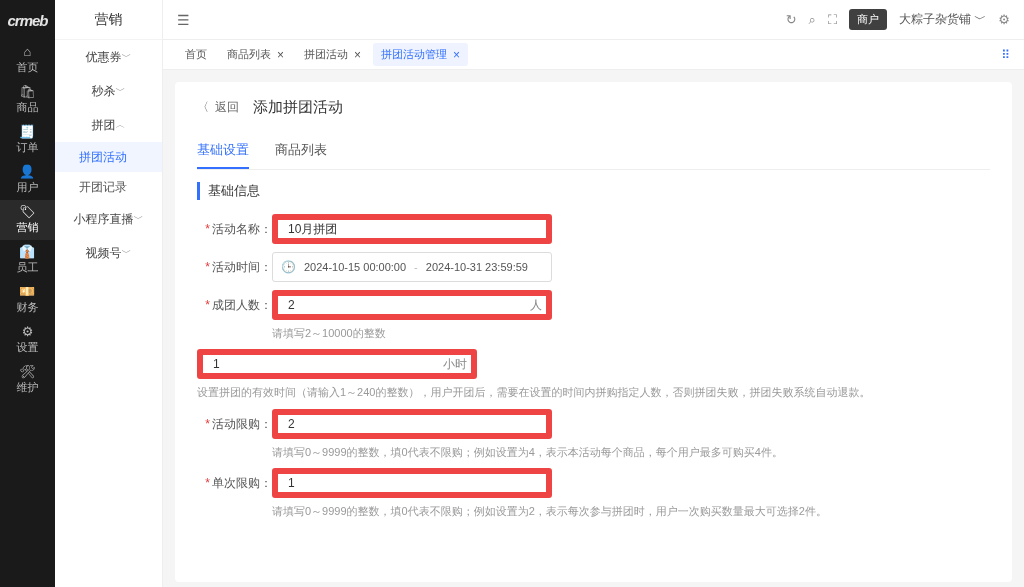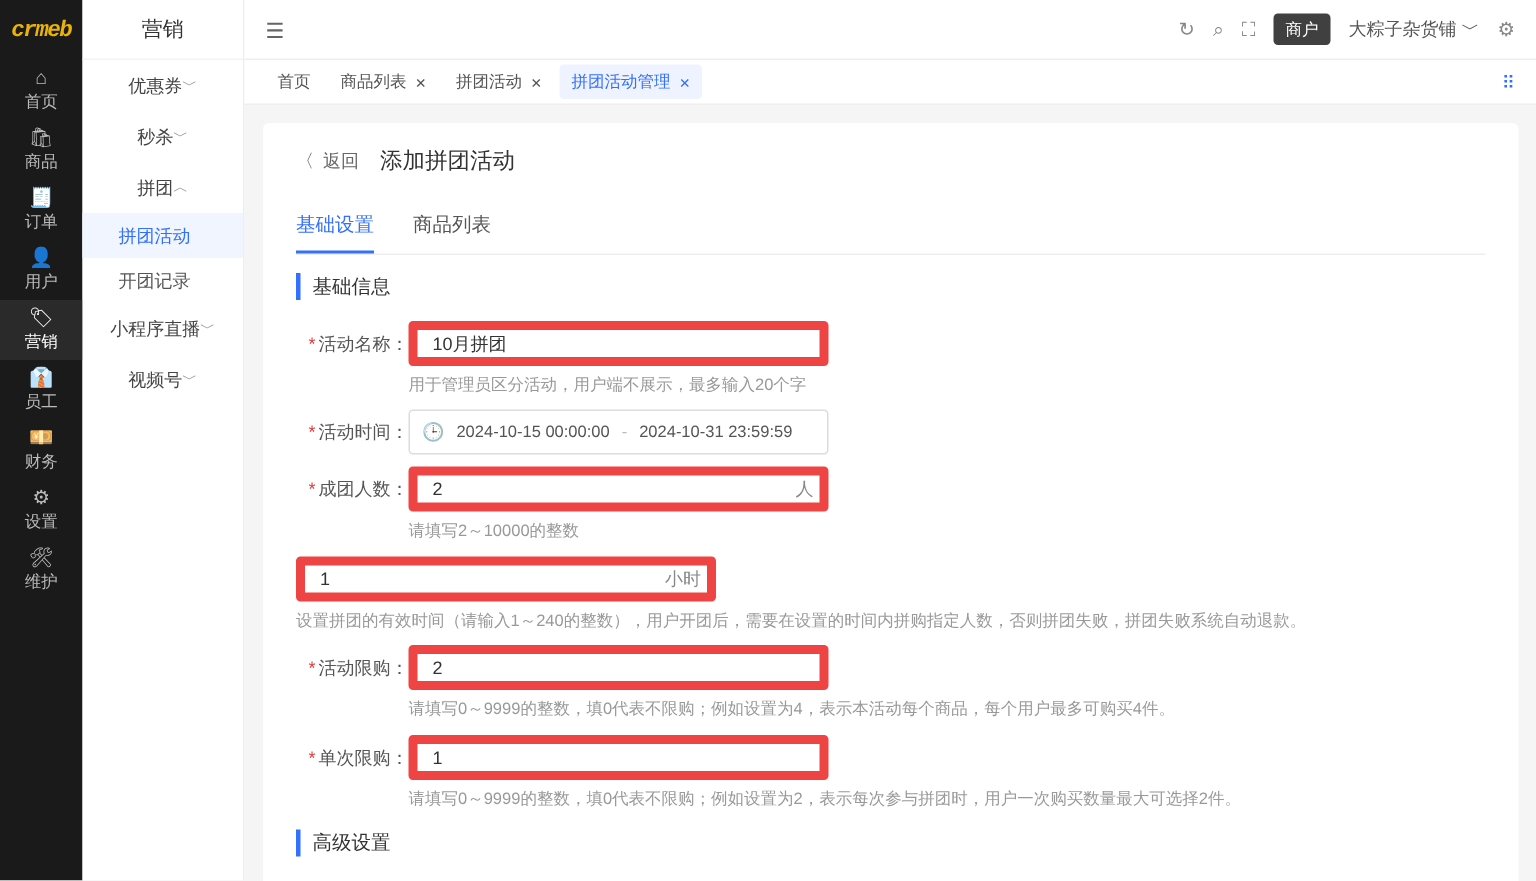--- a/index.html
+++ b/index.html
@@ -1,19 +1,19 @@
 <!DOCTYPE html>
 <html><head>
 <meta charset="utf-8">
 <style>
 * { margin: 0; padding: 0; box-sizing: border-box; }
 body { font-family: -apple-system, BlinkMacSystemFont, "Segoe UI", "PingFang SC", "Microsoft YaHei", sans-serif; font-size: 13px; color: #333; background: #f5f5f5; }
 .app { display: flex; width: 1024px; height: 587px; overflow: hidden; }
 .sidebar-dark { width: 55px; background: #1a1a1a; color: #ddd; display: flex; flex-direction: column; }
-.logo { height: 40px; color: #eab308; font-weight: bold; font-style: italic; display: flex; align-items: center; justify-content: center; font-size: 15px; letter-spacing: -1px; font-family: Liberation Mono, monospace;}
+.logo { height: 40px; color: #e5e5e5; font-weight: bold; font-style: italic; display: flex; align-items: center; justify-content: center; font-size: 15px; letter-spacing: -1px;}
 .nav-item { height: 40px; display: flex; flex-direction: column; align-items: center; justify-content: center; font-size: 11px; color: #bbb; cursor: pointer; gap: 2px; }
 .nav-item.active { background: #2a2a2a; color: #fff; }
 .nav-ico { font-size: 13px; line-height: 1; }
 .sidebar-light { width: 108px; background: #fff; border-right: 1px solid #eee; }
 .side-title { height: 40px; display: flex; align-items: center; justify-content: center; font-size: 14px; font-weight: 500; border-bottom: 1px solid #f3f3f3; }
 .menu-item { height: 34px; display: flex; align-items: center; padding: 0 14px; font-size: 12px; color: #444; cursor: pointer; justify-content: center; }
 .menu-sub { height: 30px; display: flex; align-items: center; padding-left: 24px; font-size: 12px; color: #555; cursor: pointer; }
 .menu-sub.active { background: #f0f5ff; color: #3370ff; }
 .chev { font-size: 10px; color: #999; }
 .main { flex: 1; display: flex; flex-direction: column; background: #f5f5f5; }
@@ -169,21 +169,20 @@
           <div class="itab active"><span>基础设置</span></div>
           <div class="itab"><span>商品列表</span></div>
         </div>
 
         <div class="section-title">基础信息</div>
 
         <div class="form-row">
           <div class="label req">活动名称：</div>
           <div class="field">
             <input class="input" value="10月拼团" style="">
-            <div class="hint">用于管理员区分活动，用户端不展示，最多输入20个字</div>
           </div>
         </div>
 
         <div class="form-row">
           <div class="label req">活动时间：</div>
           <div class="field">
             <div class="date-range">
               <span class="clk">🕒</span>
               <span>2024-10-15 00:00:00</span>
               <span class="sep">-</span>
@@ -222,18 +221,17 @@
         </div>
 
         <div class="form-row">
           <div class="label req">单次限购：</div>
           <div class="field">
             <input class="input" value="1" style="">
             <div class="hint">请填写0～9999的整数，填0代表不限购；例如设置为2，表示每次参与拼团时，用户一次购买数量最大可选择2件。</div>
           </div>
         </div>
 
-        <div class="section-title">高级设置</div>
 
       </div>
     </div>
   </div>
 </div>
 
 </body></html>

